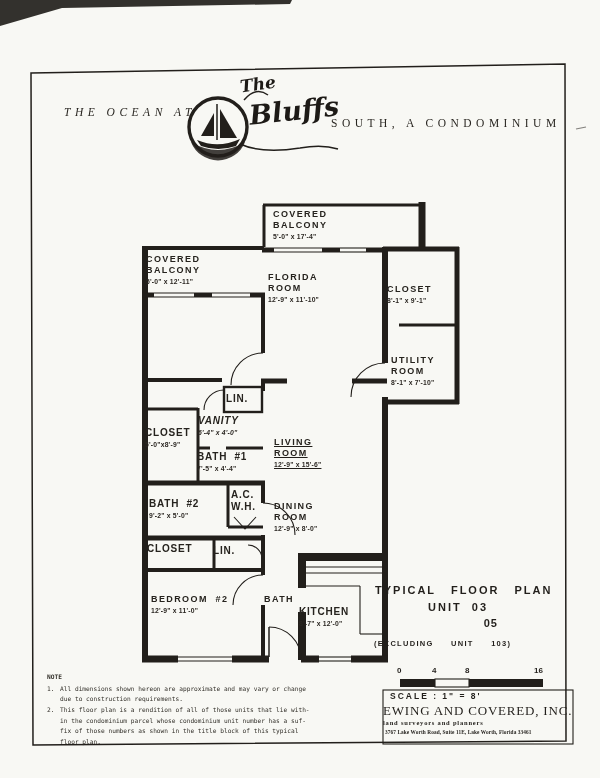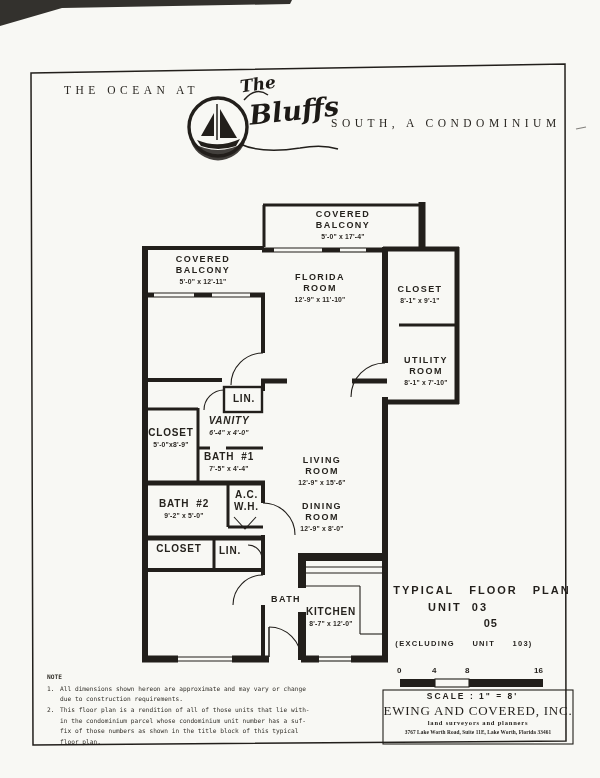--- a/index.html
+++ b/index.html
@@ -5,41 +5,41 @@
   :root{ --ink:#221f1b; --paper:#f8f8f4; }
   html,body{margin:0;padding:0;}
   body{background:#e8e8e4;font-family:"Liberation Sans",sans-serif;}
   #sheet{position:relative;width:600px;height:778px;background:var(--paper);overflow:hidden;
          margin:0 auto;color:var(--ink);}
   svg{position:absolute;left:0;top:0;}
   .ln{stroke:var(--ink);fill:none;stroke-linecap:butt;}
   .w7{stroke-width:7;} .w6{stroke-width:6;} .w5{stroke-width:5;} .w4{stroke-width:4;}
   .w3{stroke-width:3;} .w25{stroke-width:2.4;} .w15{stroke-width:1.5;} .w1{stroke-width:1.1;}
   .fill{fill:var(--ink);stroke:none;}
-  .lbl{position:absolute;text-align:center;line-height:1.2;}
+  .lbl{position:absolute;line-height:1.2;}
   .room-name{font-weight:700;font-size:9px;letter-spacing:1.4px;white-space:pre-line;color:#26231e;}
   .room-name.sm{font-size:10px;letter-spacing:0.8px;}
   .room-dims{font-weight:700;font-size:6.8px;letter-spacing:0.2px;margin-top:2px;white-space:nowrap;color:#2b2722;}
   
   .hdr-txt{position:absolute;font-family:"Liberation Serif",serif;font-size:11.5px;letter-spacing:4.5px;
            color:#2a2722;white-space:nowrap;}
   .script{position:absolute;font-family:"DejaVu Serif",serif;font-style:italic;font-weight:700;color:#1d1a16;}
   
   .r0{left:273px;top:209px;width:140px;} .r1{left:146px;top:254px;width:114px;}
   .r2{left:268px;top:272px;width:104px;} .r3{left:387px;top:284px;width:66px;}
   .r4{left:391px;top:355px;width:70px;}  .r5{left:150px;top:320px;width:102px;}
   .r6{left:226px;top:393px;width:36px;}  .r7{left:198px;top:415px;width:62px;font-style:italic;}
   .r8{left:145px;top:427px;width:52px;}  .r9{left:197px;top:451px;width:64px;}
-  .r10{left:274px;top:455px;width:96px;} .r11{left:149px;top:498px;width:70px;}
+  .r10{left:274px;top:437px;width:96px;text-decoration:underline;} .r11{left:149px;top:498px;width:70px;}
   .r12{left:231px;top:489px;width:31px;} .r13{left:274px;top:501px;width:96px;}
   .r14{left:147px;top:543px;width:64px;} .r15{left:213px;top:545px;width:34px;}
   .r16{left:151px;top:594px;width:104px;}.r17{left:264px;top:594px;width:44px;}
   .r18{left:299px;top:606px;width:64px;}
   
-  .tb1{left:375px;top:584px;width:180px;font-weight:700;font-size:11px;letter-spacing:2px;word-spacing:10px;margin-left:17px;}
+  .tb1{left:375px;top:584px;width:180px;font-weight:700;font-size:11px;letter-spacing:2px;word-spacing:10px;}
   .tb2{left:428px;top:601px;width:90px;text-align:left;font-weight:700;font-size:11px;letter-spacing:2px;}
   .tb3{left:468px;top:617px;width:30px;text-align:right;font-weight:700;font-size:11px;letter-spacing:1px;}
   .tb4{left:374px;top:639px;width:180px;font-weight:700;font-size:7.5px;letter-spacing:1.3px;word-spacing:14px;}
   
   .tick{position:absolute;top:666px;font-weight:700;font-size:8px;}
   .scale-line{left:390px;top:691px;width:165px;font-weight:700;font-size:8.5px;letter-spacing:2px;}
   .firm-name{left:383px;top:703px;width:190px;font-family:"Liberation Serif",serif;font-size:13px;letter-spacing:0.8px;white-space:nowrap;}
   .firm-tag{left:383px;top:719px;width:190px;font-weight:700;font-size:6.5px;letter-spacing:0.8px;font-family:"Liberation Serif",serif;}
   .firm-addr{left:385px;top:729px;width:186px;font-weight:700;font-size:5.3px;letter-spacing:0.1px;font-family:"Liberation Serif",serif;white-space:nowrap;}
   
@@ -170,21 +170,21 @@
 
     <g>
       <rect class="fill" x="400" y="679" width="35" height="8"></rect>
       <rect class="ln w1" x="435" y="679" width="34" height="8"></rect>
       <rect class="fill" x="469" y="679" width="74" height="8"></rect>
     </g>
 
     <rect class="ln w1" x="383" y="690" width="190" height="54"></rect>
   </svg>
 
-  <div class="hdr-txt" style="left:64px;top:84px;">THE  OCEAN  AT</div>
+  <div class="hdr-txt" style="left:64px;top:106px;font-style:italic;">THE  OCEAN  AT</div>
   <div class="script" style="left:240px;top:74px;font-size:17px;transform:rotate(-8deg);">The</div>
   <div class="script" style="left:249px;top:95px;font-size:27px;transform:rotate(-6deg);">Bluffs</div>
   <div class="hdr-txt" style="left:331px;top:117px;">SOUTH,  A  CONDOMINIUM</div>
 
   <div class="lbl r0">
     <div class="room-name">COVERED
 BALCONY</div>
     <div class="room-dims">5'-0" x 17'-4"</div>
     </div>
   <div class="lbl r1">
@@ -237,20 +237,24 @@
   <div class="lbl r13">
     <div class="room-name">DINING
 ROOM</div>
     <div class="room-dims">12'-9" x 8'-0"</div>
     </div>
   <div class="lbl r14">
     <div class="room-name sm">CLOSET</div>
     </div>
   <div class="lbl r15">
     <div class="room-name sm">LIN.</div>
+    </div>
+  <div class="lbl r16">
+    <div class="room-name">BEDROOM&nbsp;&nbsp;#2</div>
+    <div class="room-dims">12'-9" x 11'-0"</div>
     </div>
   <div class="lbl r17">
     <div class="room-name">BATH</div>
     </div>
   <div class="lbl r18">
     <div class="room-name sm">KITCHEN</div>
     <div class="room-dims">8'-7" x 12'-0"</div>
     </div>
 
   <div class="lbl tb1">TYPICAL FLOOR PLAN</div>

